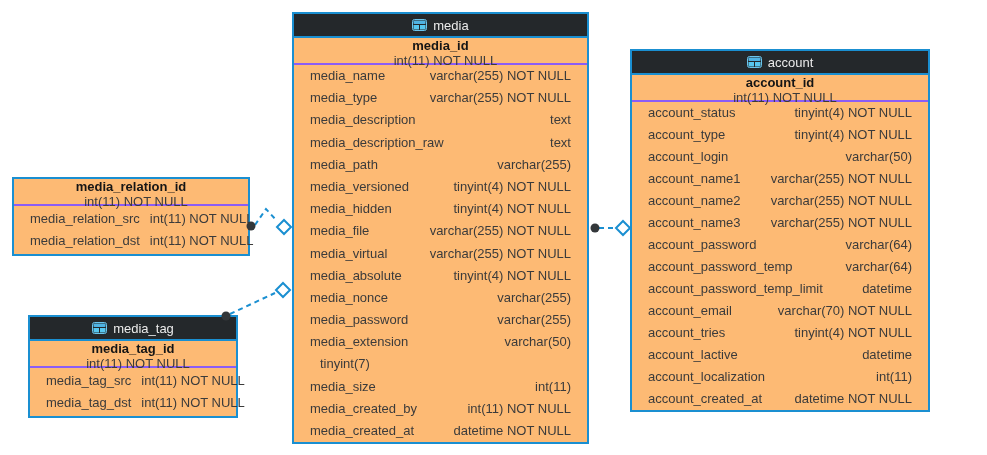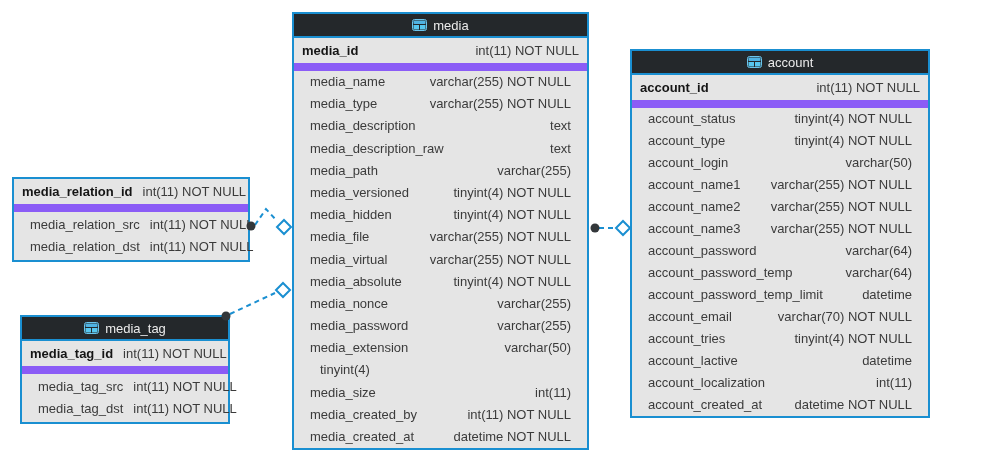--- a/index.html
+++ b/index.html
@@ -1,31 +1,31 @@
 <!DOCTYPE html>
 <html><head>
 <meta charset="utf-8">
 <style>
   html,body{margin:0;padding:0;background:#ffffff;}
   .canvas{
     position:relative;width:987px;height:455px;background:#ffffff;
     font-family:"Liberation Sans", sans-serif;overflow:hidden;
   }
   .tbl{
-    position:absolute;box-sizing:border-box;background:#e5e5e5;
+    position:absolute;box-sizing:border-box;background:#fdba74;
     border:2px solid #1a8fd1;font-size:13px;
   }
   .tbl-header{
     height:22px;background:#24282b;color:#ebebeb;
     display:flex;align-items:center;justify-content:center;gap:6px;
     border-bottom:2px solid #1a8fd1;font-size:13px;white-space:nowrap;
   }
   .pk-row{
     height:25px;display:flex;align-items:center;justify-content:space-between;
-    padding:0 8px;border-bottom:8px solid #8b5cf6;white-space:nowrap;
+    padding:0 8px;border-bottom:2px solid #8b5cf6;white-space:nowrap;flex-direction:column;
   }
   .pk-row .cname{font-weight:700;color:#151515;}
   .pk-row .ctype{color:#3b3b3b;margin-left:10px;}
   .tbl-body{padding:var(--bpad,0) 8px;}
   .row{
     height:var(--rh,22px);line-height:var(--rh,22px);
     display:flex;align-items:center;justify-content:space-between;
     padding:0 8px;white-space:nowrap;
   }
   .row .cname{color:#3b3b3b;}
@@ -50,21 +50,21 @@
         <span class="cname">media_relation_src</span>
         <span class="ctype">int(11) NOT NULL</span>
       </div>
       <div class="row">
         <span class="cname">media_relation_dst</span>
         <span class="ctype">int(11) NOT NULL</span>
       </div>
     </div>
   </div>
 
-  <div class="tbl" id="tbl-media-tag" style="left:20px;top:315px;width:210px;--rh:22px;--bpad:2px;">
+  <div class="tbl" id="tbl-media-tag" style="left:28px;top:315px;width:210px;--rh:22px;--bpad:2px;">
     <div class="tbl-header">
       <svg width="15" height="12" viewBox="0 0 15 12">
         <rect x="0.5" y="0.5" width="14" height="11" rx="2" fill="#24282b" stroke="#6ac4ec" stroke-width="1"></rect>
         <rect x="1.5" y="1.5" width="12" height="3.5" rx="0.8" fill="#4fb3e3"></rect>
         <rect x="1.5" y="6" width="5.5" height="4.5" fill="#57c7f0"></rect>
         <rect x="8" y="6" width="5.5" height="4.5" fill="#57c7f0"></rect>
       </svg>
       <span>media_tag</span>
     </div>
     <div class="pk-row">
@@ -144,21 +144,21 @@
       </div>
       <div class="row">
         <span class="cname">media_password</span>
         <span class="ctype">varchar(255)</span>
       </div>
       <div class="row">
         <span class="cname">media_extension</span>
         <span class="ctype">varchar(50)</span>
       </div>
       <div class="row">
-        <span class="ctype">tinyint(4)</span>
+        <span class="ctype">tinyint(7)</span>
       </div>
       <div class="row">
         <span class="cname">media_size</span>
         <span class="ctype">int(11)</span>
       </div>
       <div class="row">
         <span class="cname">media_created_by</span>
         <span class="ctype">int(11) NOT NULL</span>
       </div>
       <div class="row">

